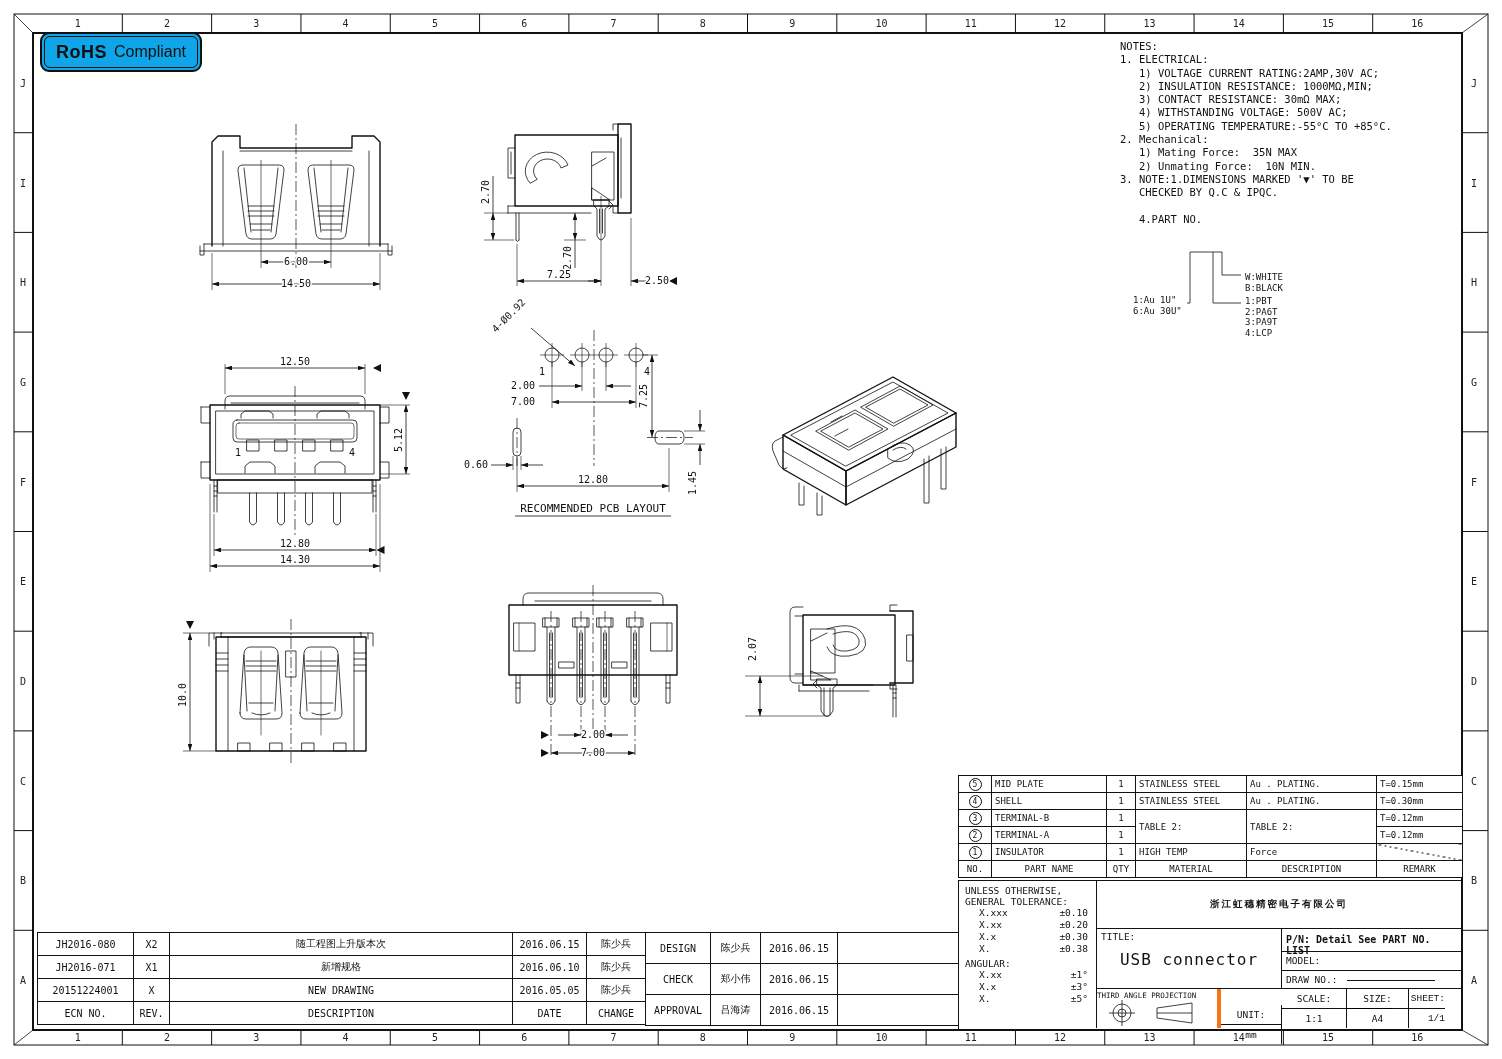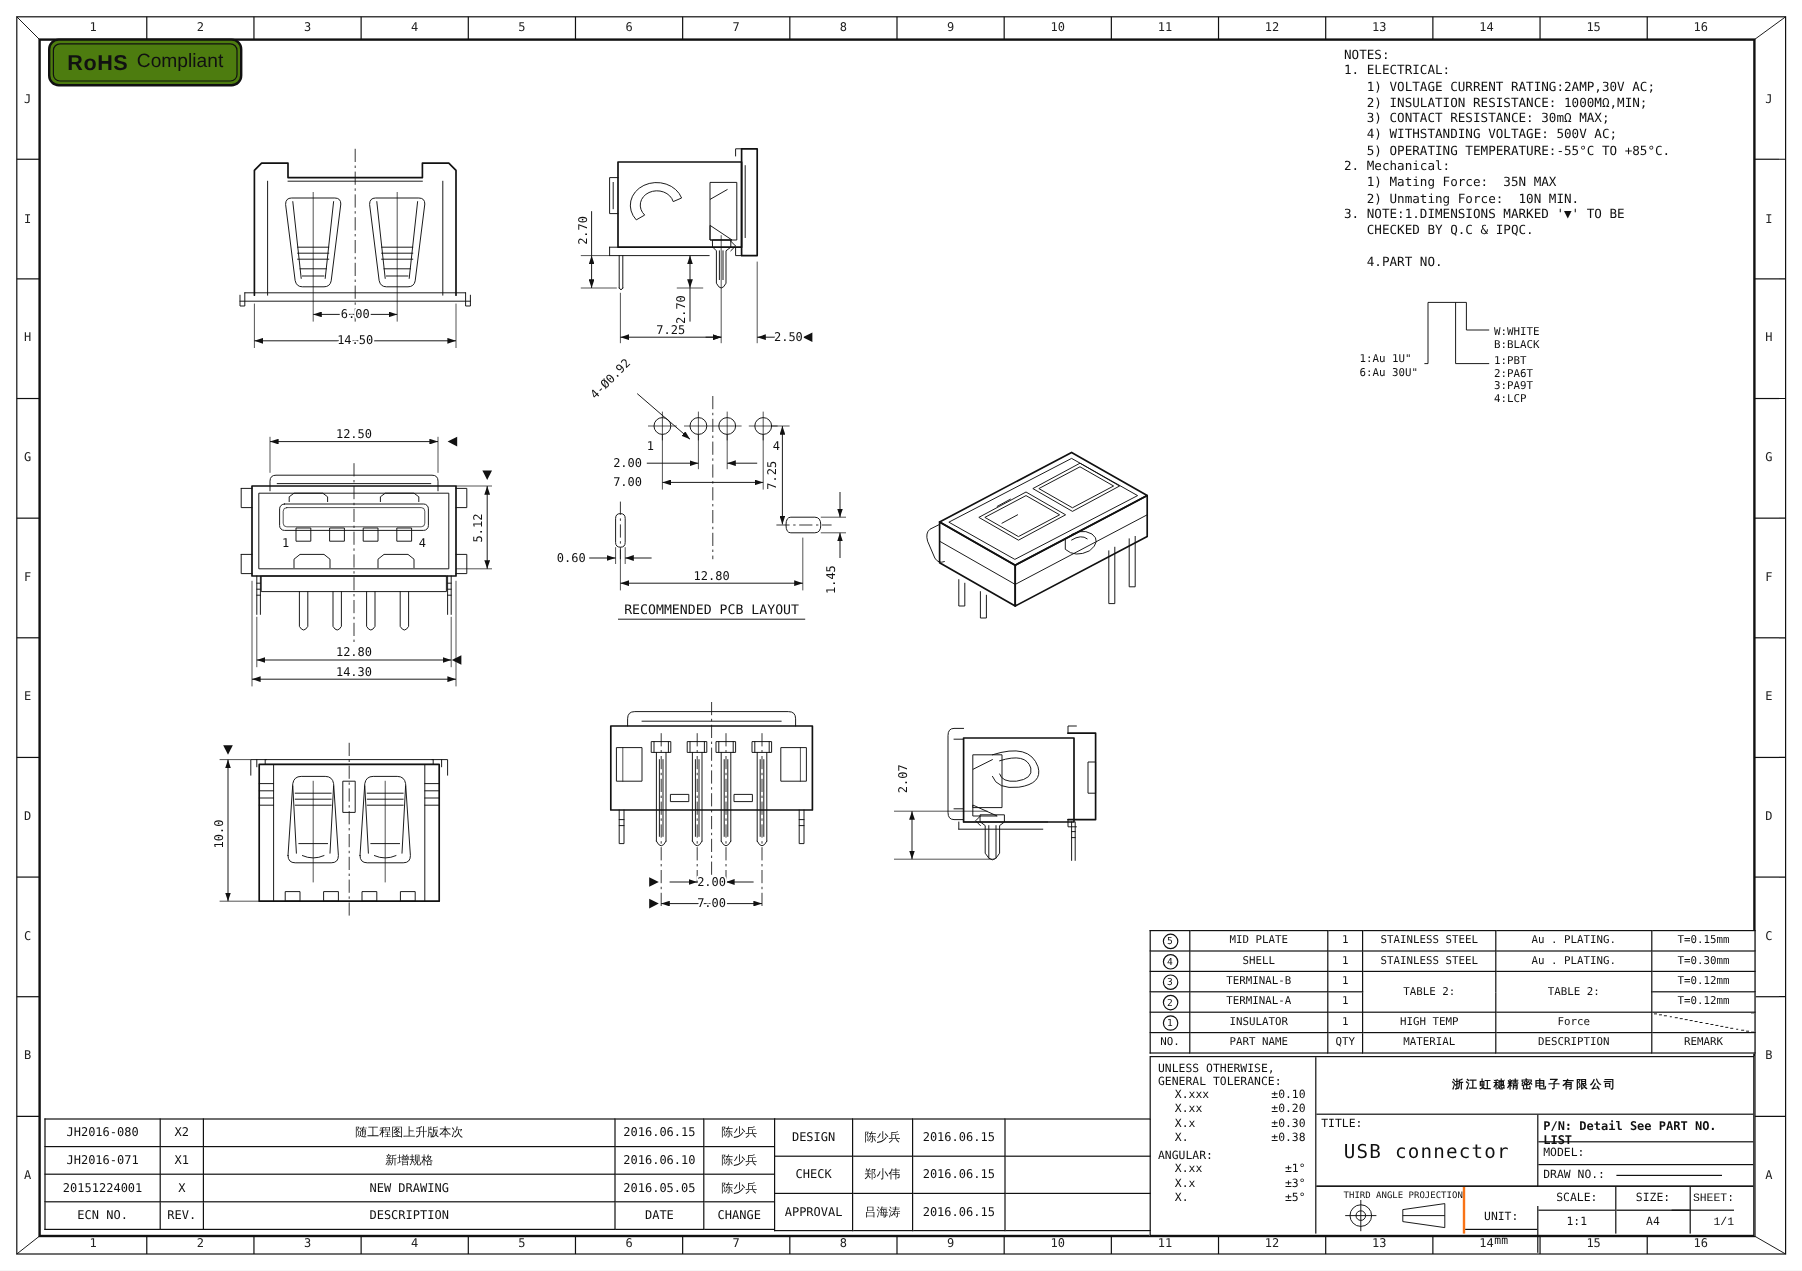--- a/index.html
+++ b/index.html
@@ -9,30 +9,30 @@
   svg .o{fill:none;stroke:#111;stroke-width:1.4;stroke-linejoin:round;stroke-linecap:round;}
   svg .t{fill:none;stroke:#111;stroke-width:.8;stroke-linejoin:round;}
   svg .d{fill:none;stroke:#111;stroke-width:.8;}
   svg .cl{fill:none;stroke:#111;stroke-width:.7;stroke-dasharray:11 3 2 3;}
   svg .cs{fill:none;stroke:#111;stroke-width:.6;}
   svg text{font-family:"DejaVu Sans Mono",monospace;font-size:10px;fill:#111;
            paint-order:stroke;stroke:#fff;stroke-width:3px;stroke-linejoin:round;text-anchor:middle;}
   svg .cap{font-size:11px;}
   .lbl{position:absolute;transform:translate(-50%,-50%);font-size:10px;color:#222;}
   .rohs{position:absolute;left:40px;top:32px;width:158px;height:36px;border:2px solid #111;border-radius:9px;
-        display:flex;align-items:center;justify-content:center;background:#4d7c0f;}
+        display:flex;align-items:center;justify-content:center;background:#0ea5e9;}
   .rohs-in{position:absolute;inset:2px;border:1px solid #111;border-radius:6px;}
   .rohs b{font-family:"Liberation Sans",sans-serif;font-size:18px;letter-spacing:.5px;}
   .rohs span.c{font-family:"Liberation Sans",sans-serif;font-size:16px;margin-left:7px;}
   .notes{position:absolute;left:1120px;top:40px;width:352px;font-size:10.5px;line-height:13.3px;white-space:pre;}
   .legend-list{position:absolute;font-size:9px;line-height:10.5px;white-space:pre;}
   table{border-collapse:collapse;table-layout:fixed;background:#fff;}
   td,th{border:1px solid #111;padding:0 3px;font-weight:normal;overflow:hidden;white-space:nowrap;}
   .bom{position:absolute;left:958px;top:775px;width:504px;font-size:9px;}
-  .bom td{height:16px;text-align:center;}
+  .bom td{height:16px;}
   .bom .cen{text-align:center;}
   .circ{display:inline-block;width:11px;height:11px;border:1px solid #111;border-radius:50%;
         font-size:8px;line-height:11px;text-align:center;}
   .diag{background:linear-gradient(to top right,transparent 49.3%,#111 49.3%,#111 50.7%,transparent 50.7%);}
   .tb{position:absolute;left:958px;top:880px;width:504px;height:150px;border:1.5px solid #111;box-sizing:border-box;background:#fff;}
   .tb .cell{position:absolute;box-sizing:border-box;font-size:9.5px;}
   .company{font-family:"Liberation Serif",serif;font-weight:bold;font-size:25px;display:flex;align-items:center;justify-content:center;letter-spacing:2px;}
   .rev{position:absolute;left:37px;top:932px;width:608px;font-size:10px;}
   .rev td{height:22px;text-align:center;}
   .apr{position:absolute;left:645px;top:932px;width:313px;font-size:10px;}
@@ -485,21 +485,21 @@
       <div style="font-size:9.5px">TITLE:</div>
       <div style="font-size:16px;text-align:center;margin-top:8px;letter-spacing:1px;">USB connector</div>
     </div>
     <div class="cell company" style="left:138px;top:0;width:364px;height:48px;border-bottom:1px solid #111;">浙江虹穗精密电子有限公司</div>
     <div class="cell" style="left:323px;top:48px;width:179px;height:23px;border-bottom:1px solid #111;padding:5px 2px 0 4px;font-size:10px;font-weight:bold;">P/N: Detail See PART NO. LIST</div>
     <div class="cell" style="left:323px;top:71px;width:179px;height:19px;border-bottom:1px solid #111;padding:3px 4px 0;">MODEL:</div>
     <div class="cell" style="left:323px;top:90px;width:179px;height:18px;border-bottom:1px solid #111;padding:3px 4px 0;">
       <span>DRAW NO.:</span>
       <span style="display:inline-block;width:88px;border-top:1px solid #111;vertical-align:middle;margin-left:4px;"></span>
     </div>
-    <div class="cell" style="left:138px;top:108px;width:124px;height:39px;border-right:2px solid #f97316;text-align:right;">
+    <div class="cell" style="left:138px;top:108px;width:124px;height:39px;border-right:4px solid #f97316;text-align:left;">
       <div style="font-size:7.5px;padding-top:2px;">THIRD ANGLE PROJECTION</div>
       <svg style="position:static" width="110" height="26" viewBox="0 0 110 26">
         <g class="t">
           <circle cx="25" cy="13" r="9" fill="none"></circle>
             <circle cx="25" cy="13" r="4" fill="none"></circle>
           <path d="M12,13 H38 M25,0 V26"></path>
           <path d="M60,8 L95,3 V23 L60,18 Z M60,13 H95"></path>
         </g>
       </svg>
     </div>

